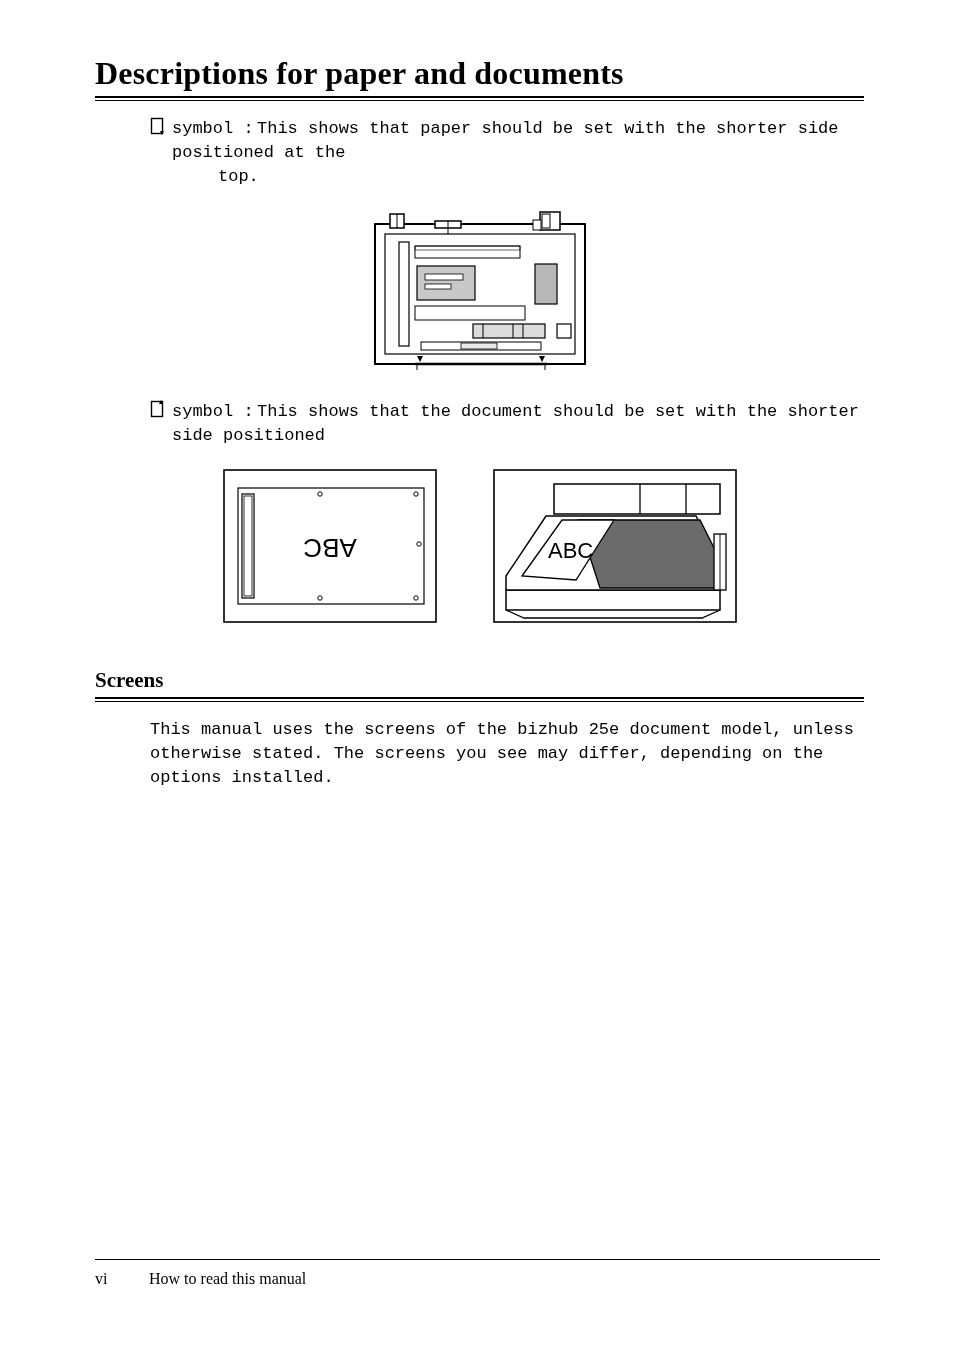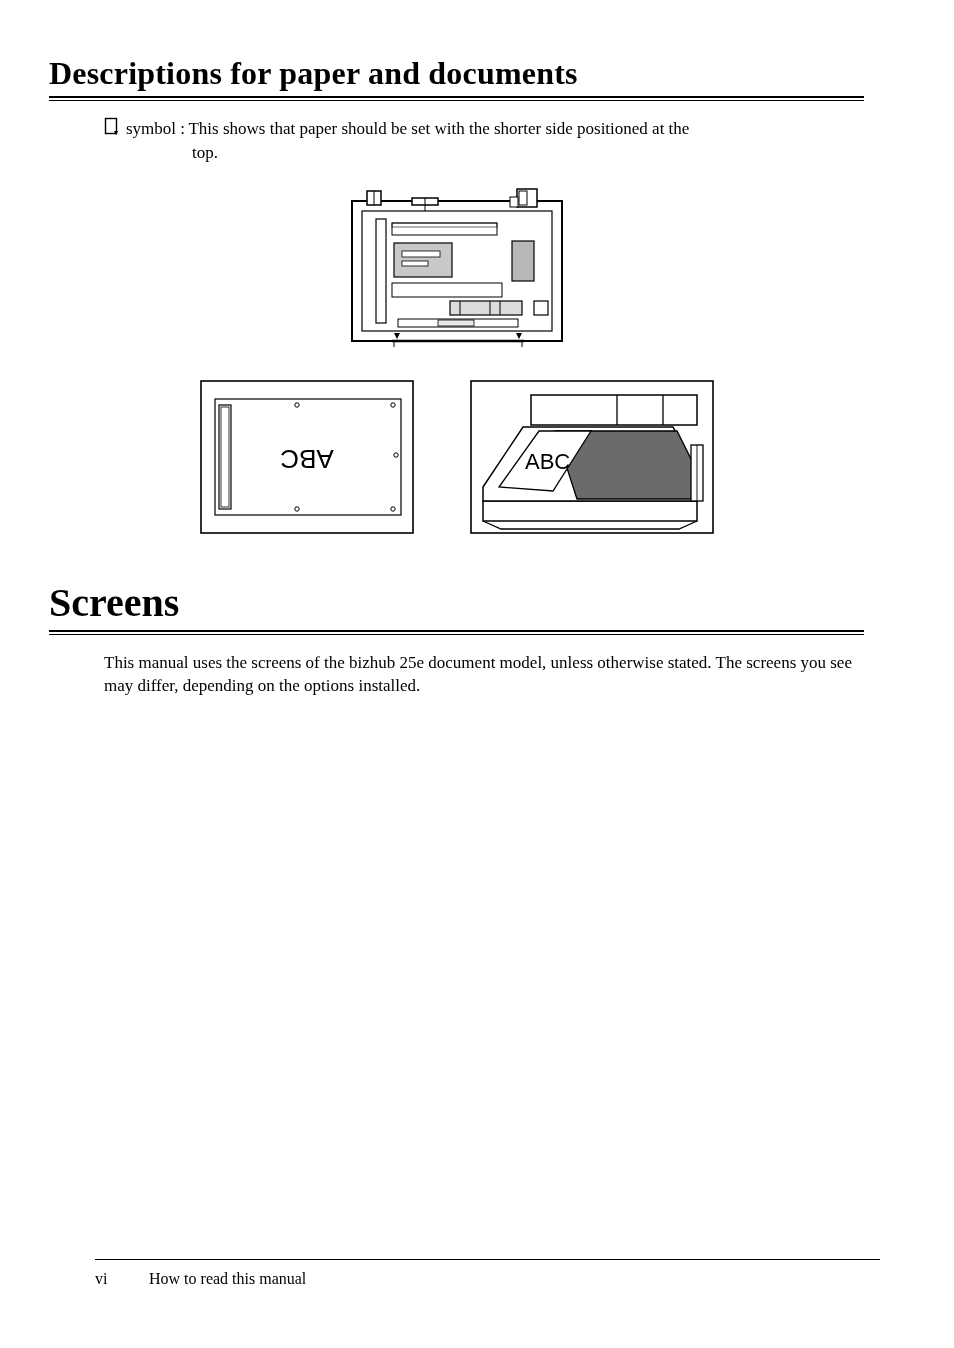--- a/index.html
+++ b/index.html
@@ -7,59 +7,59 @@
     padding: 0;
     background: #ffffff;
     font-family: Georgia, 'Times New Roman', serif;
     color: #000;
     width: 954px;
     height: 1348px;
     position: relative;
     box-sizing: border-box;
   }
   .page-content {
-    padding: 55px 90px 0 49px;
+    padding: 55px 90px 0 95px;
   }
   .h1 {
     font-family: Georgia, 'Times New Roman', serif;
     font-weight: bold;
     font-size: 32px;
     margin: 0 0 4px 0;
     letter-spacing: 0.2px;
   }
   .h1-rule-outer {
     border-bottom: 2px solid #000;
     margin-bottom: 2px;
   }
   .h1-rule-inner {
     border-bottom: 1px solid #000;
     margin-bottom: 16px;
   }
   .h2 {
     font-family: Georgia, 'Times New Roman', serif;
     font-weight: bold;
-    font-size: 40px;
+    font-size: 21px;
     margin: 42px 0 4px 0;
   }
   .body-block {
     margin-left: 55px;
     font-size: 17px;
     line-height: 1.4;
-    font-family: Liberation Serif, serif;
+    font-family: Liberation Mono, monospace;
   }
   .sym-line {
     display: flex;
     align-items: flex-start;
     gap: 6px;
   }
   .sym-text {
     flex: 1;
   }
   .continuation {
-    margin-left: 88px;
+    margin-left: 68px;
   }
   .fig-row {
     display: flex;
     justify-content: center;
     gap: 50px;
     margin: 18px 0 24px 0;
   }
   svg { display: block; }
   .footer {
     position: absolute;
@@ -137,20 +137,29 @@
       <rect x="96" y="137" width="36" height="6" fill="#e8e8e8" stroke="#000" stroke-width="0.8"></rect>
 
       <path d="M52 150 l6 0 l-3 6 z M174 150 l6 0 l-3 6 z" fill="#000"></path>
       <line x1="50" y1="158" x2="182" y2="158" stroke="#000" stroke-width="2.6"></line>
       <line x1="52" y1="158" x2="52" y2="164" stroke="#000" stroke-width="1"></line>
       <line x1="180" y1="158" x2="180" y2="164" stroke="#000" stroke-width="1"></line>
     </svg>
   </div>
 
   <div class="body-block">
+    <div class="sym-line">
+      <span>
+        <svg width="16" height="20" viewBox="0 0 16 20">
+          <rect x="1.5" y="1.5" width="11" height="15" fill="none" stroke="#000" stroke-width="1.4"></rect>
+          <path d="M9 4 L13 4 L11 0 Z" fill="#000"></path>
+        </svg>
+      </span>
+      <span class="sym-text"> symbol : This shows that the document should be set with the shorter side positioned</span>
+    </div>
   </div>
 
   <div class="fig-row">
 
     <svg width="220" height="160" viewBox="0 0 220 160">
       <rect x="4" y="4" width="212" height="152" fill="#fff" stroke="#000" stroke-width="1.6"></rect>
       <rect x="18" y="22" width="186" height="116" fill="#fff" stroke="#000" stroke-width="1.2"></rect>
       <rect x="22" y="28" width="12" height="104" fill="#fff" stroke="#000" stroke-width="1.2"></rect>
       <rect x="24" y="30" width="8" height="100" fill="#fff" stroke="#000" stroke-width="0.8"></rect>
       <circle cx="100" cy="28" r="2.2" fill="none" stroke="#000" stroke-width="1"></circle>

